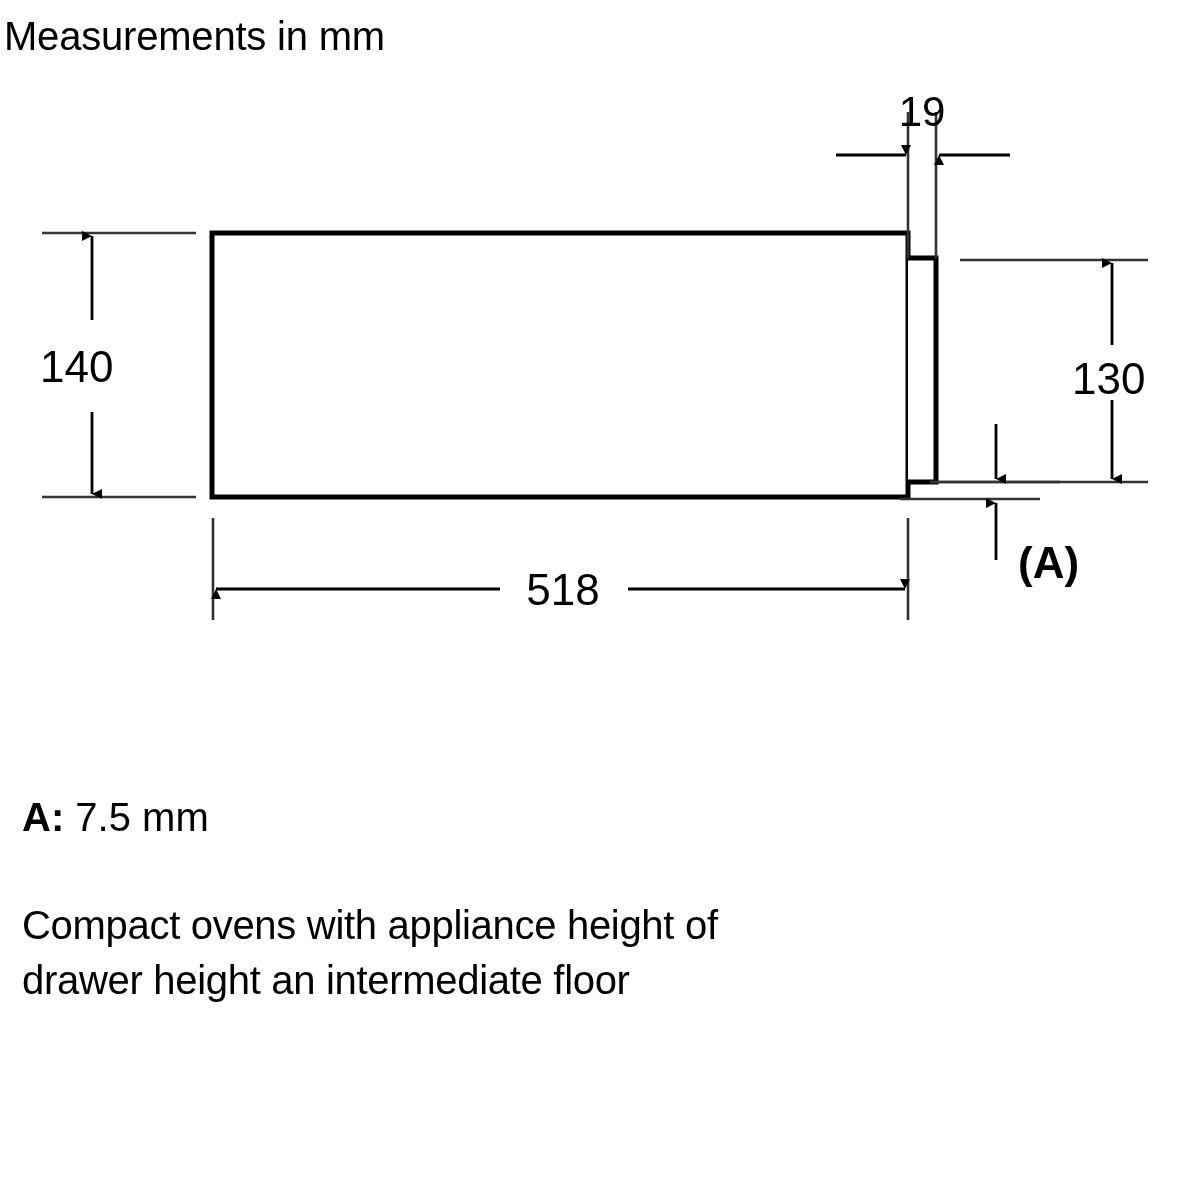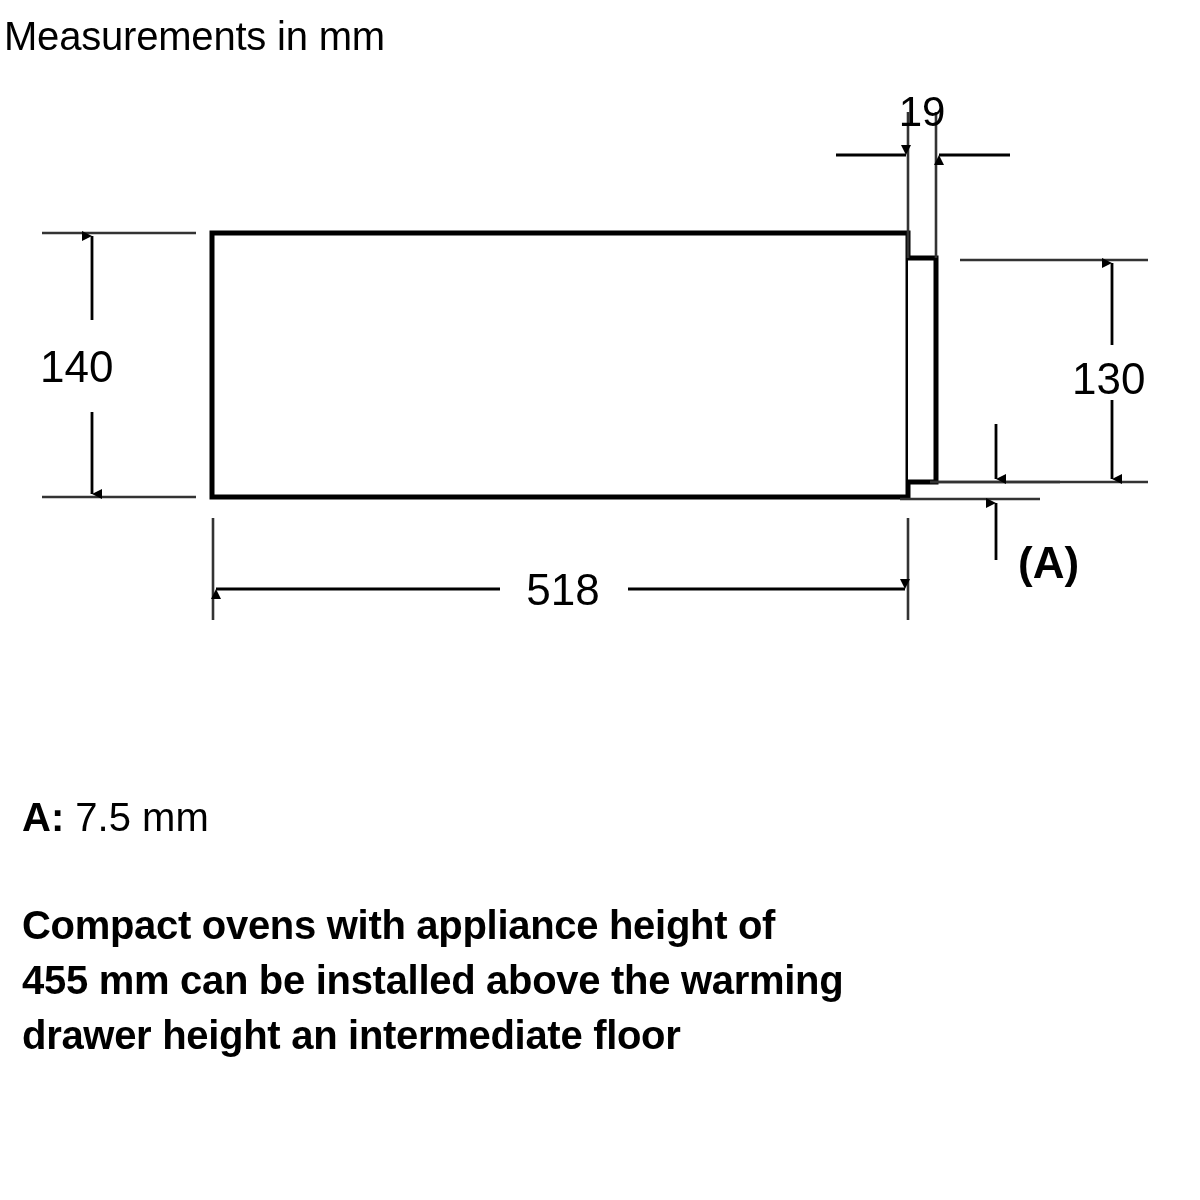--- a/index.html
+++ b/index.html
@@ -52,21 +52,21 @@
   }
   .paragraph {
     position: absolute;
     left: 22px;
     top: 898px;
     width: 1140px;
     font-size: 40px;
     line-height: 55px;
     letter-spacing: -0.3px;
   }
-  .paragraph span { display: block; white-space: nowrap; font-weight: bold; }
+  .paragraph span { display: block; white-space: nowrap; }
 </style>
 </head>
 <body>
 
 <div id="page">
 
   <div class="title">Measurements in mm</div>
 
   <svg id="drawing" viewBox="0 0 1200 1200">
     <defs>
@@ -132,17 +132,16 @@
     </g>
   </svg>
 
   <div class="note-a">
     <span class="lbl">A:</span>
     <span class="val">7.5 mm</span>
   </div>
 
   <div class="paragraph">
     <span>Compact ovens with appliance height of</span>
-    <span>455 mm can be installed above the warming</span>
     <span>drawer height an intermediate floor</span>
   </div>
 
 </div>
 
 </body></html>

